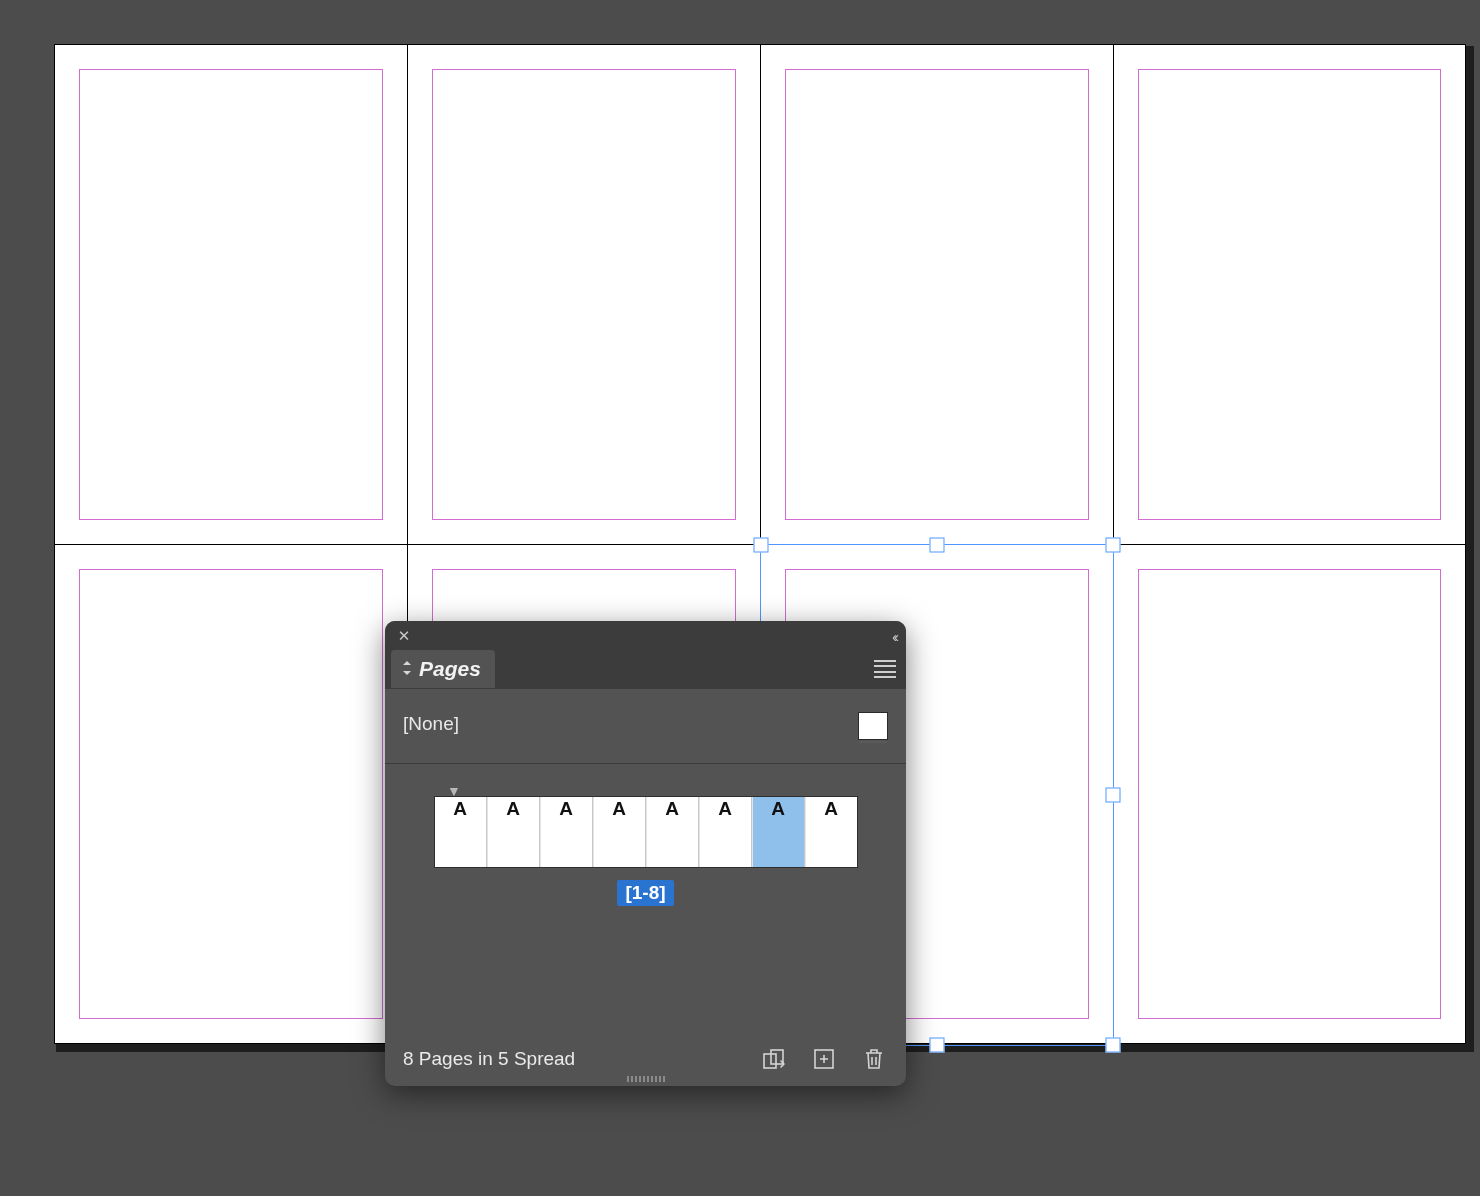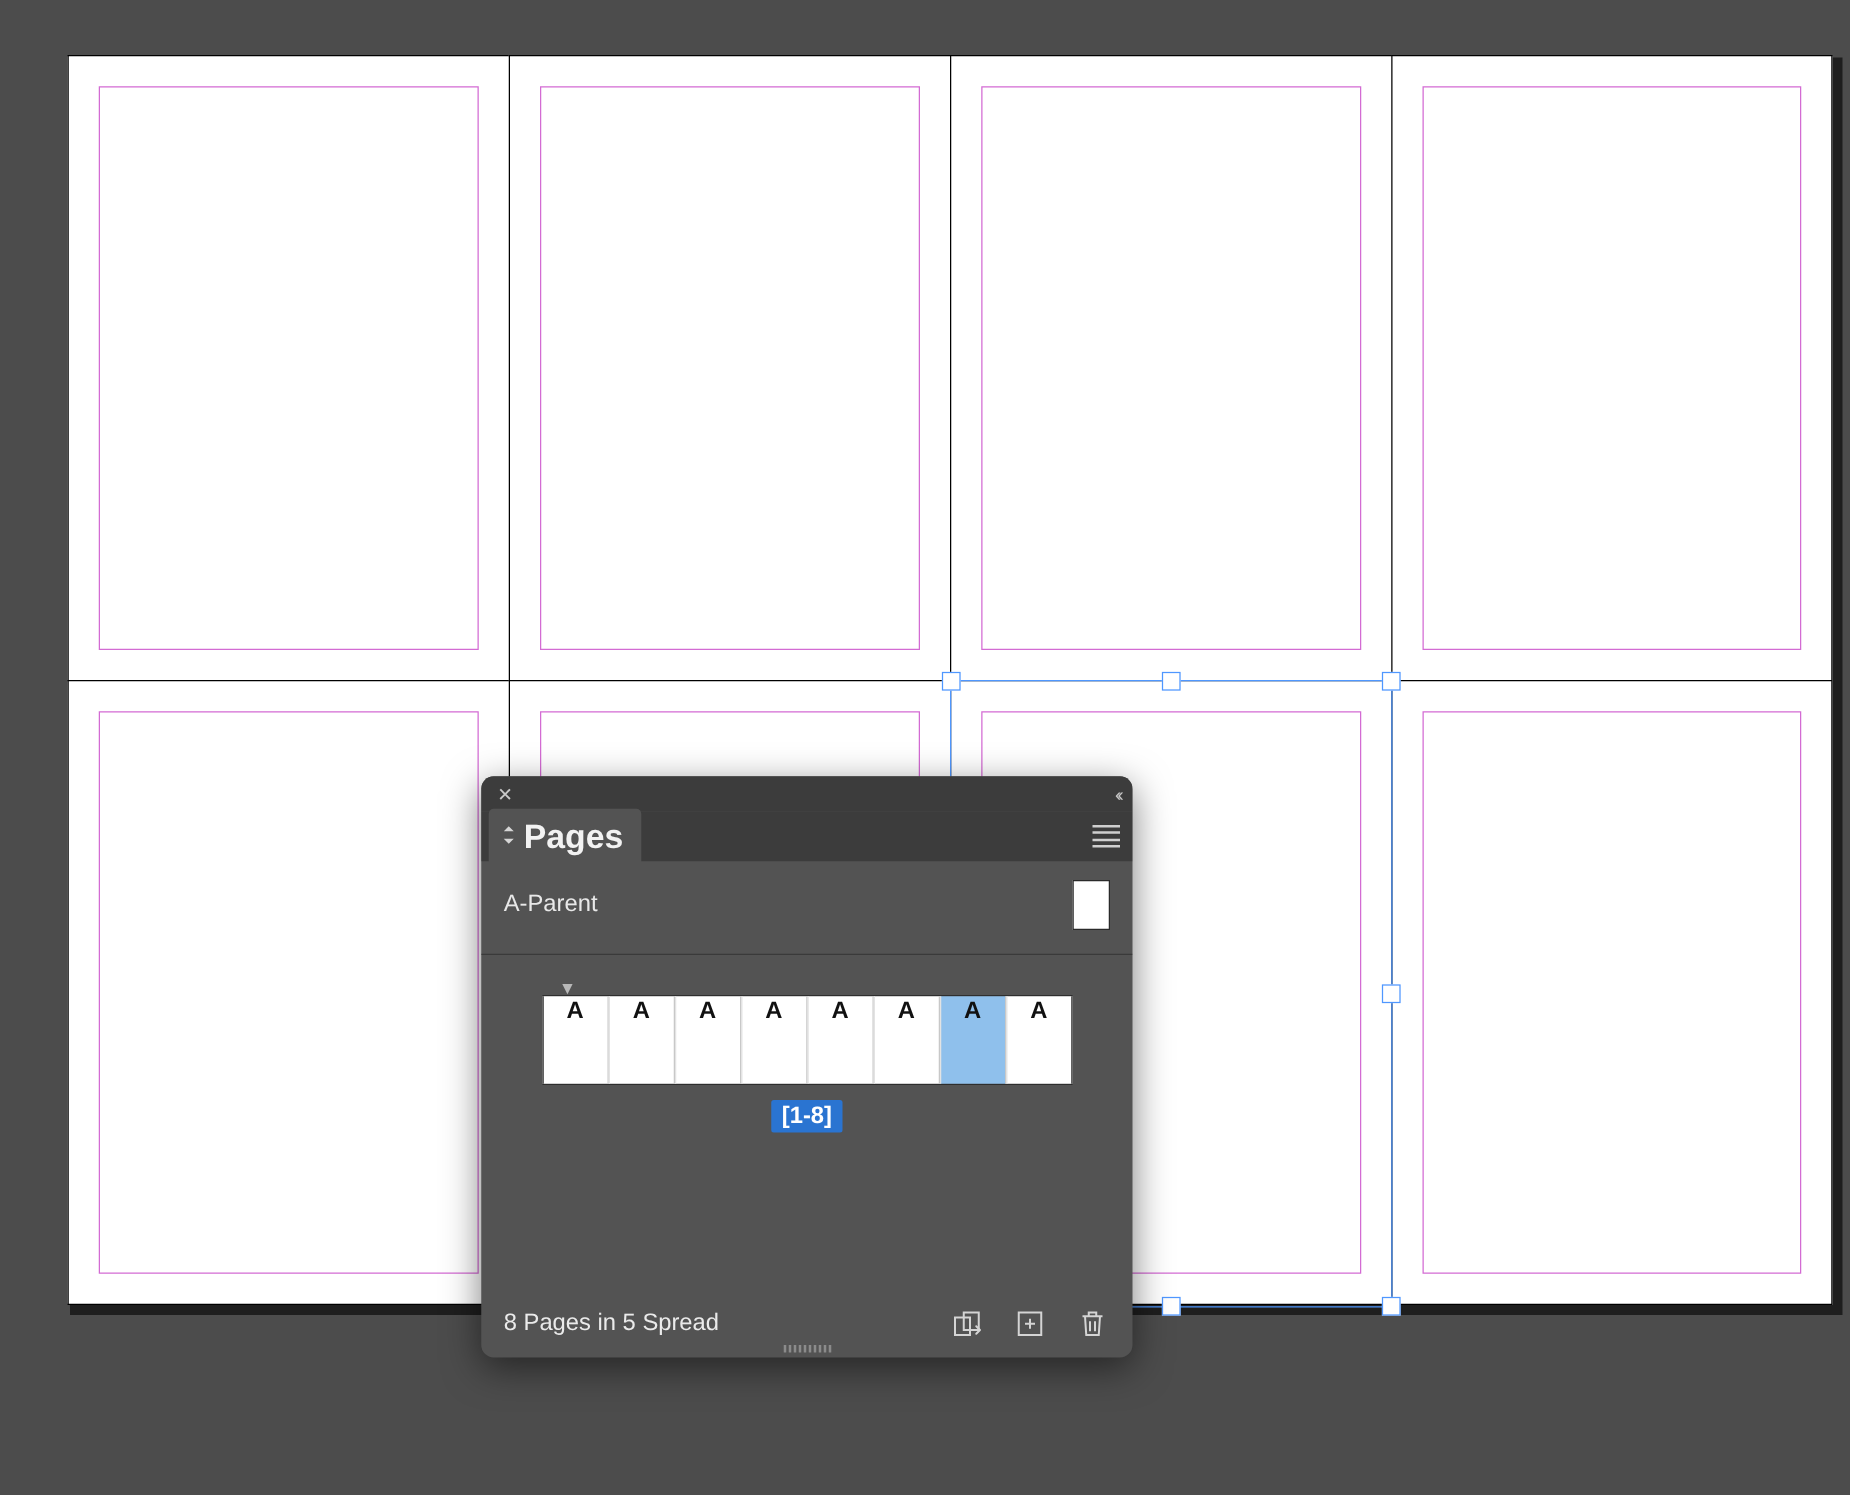--- a/index.html
+++ b/index.html
@@ -99,23 +99,24 @@
     padding: 0 10px 0 6px;
     height: 40px;
     position: relative;
   }
   .tab {
     display: flex; align-items: center; gap: 6px;
     background: #535353;
     padding: 7px 14px 7px 10px;
     border-radius: 4px 4px 0 0;
     font-weight: 700;
-    font-size: 27px;
+    font-size: 21px;
     color: #f2f2f2;
     cursor: pointer;
+    font-style: italic;
   }
   .tab .sort-icon { font-size: 14px; color: #d6d6d6; }
   .menu-icon {
     margin-left: auto;
     width: 22px; height: 18px;
     display: flex; flex-direction: column; justify-content: space-between;
     cursor: pointer;
   }
   .menu-icon span { height: 2px; background: #cfcfcf; display: block; }
 
@@ -263,22 +264,22 @@
     <div class="menu-icon">
       <span></span>
         <span></span>
         <span></span>
         <span></span>
     </div>
   </div>
 
   <div class="masters">
     <div class="master-row">
-      <span>A-Parent</span>
-      <div class="master-thumb"></div>
+      <span>[None]</span>
+      <div class="master-thumb none"></div>
     </div>
   </div>
 
   <div class="thumbs-area">
     <div class="marker-row"><span class="marker">▼</span></div>
     <div class="thumb-row" id="thumb-row">
         <div class="thumb">
           <span class="lbl">A</span>
         </div>
         <div class="thumb">

